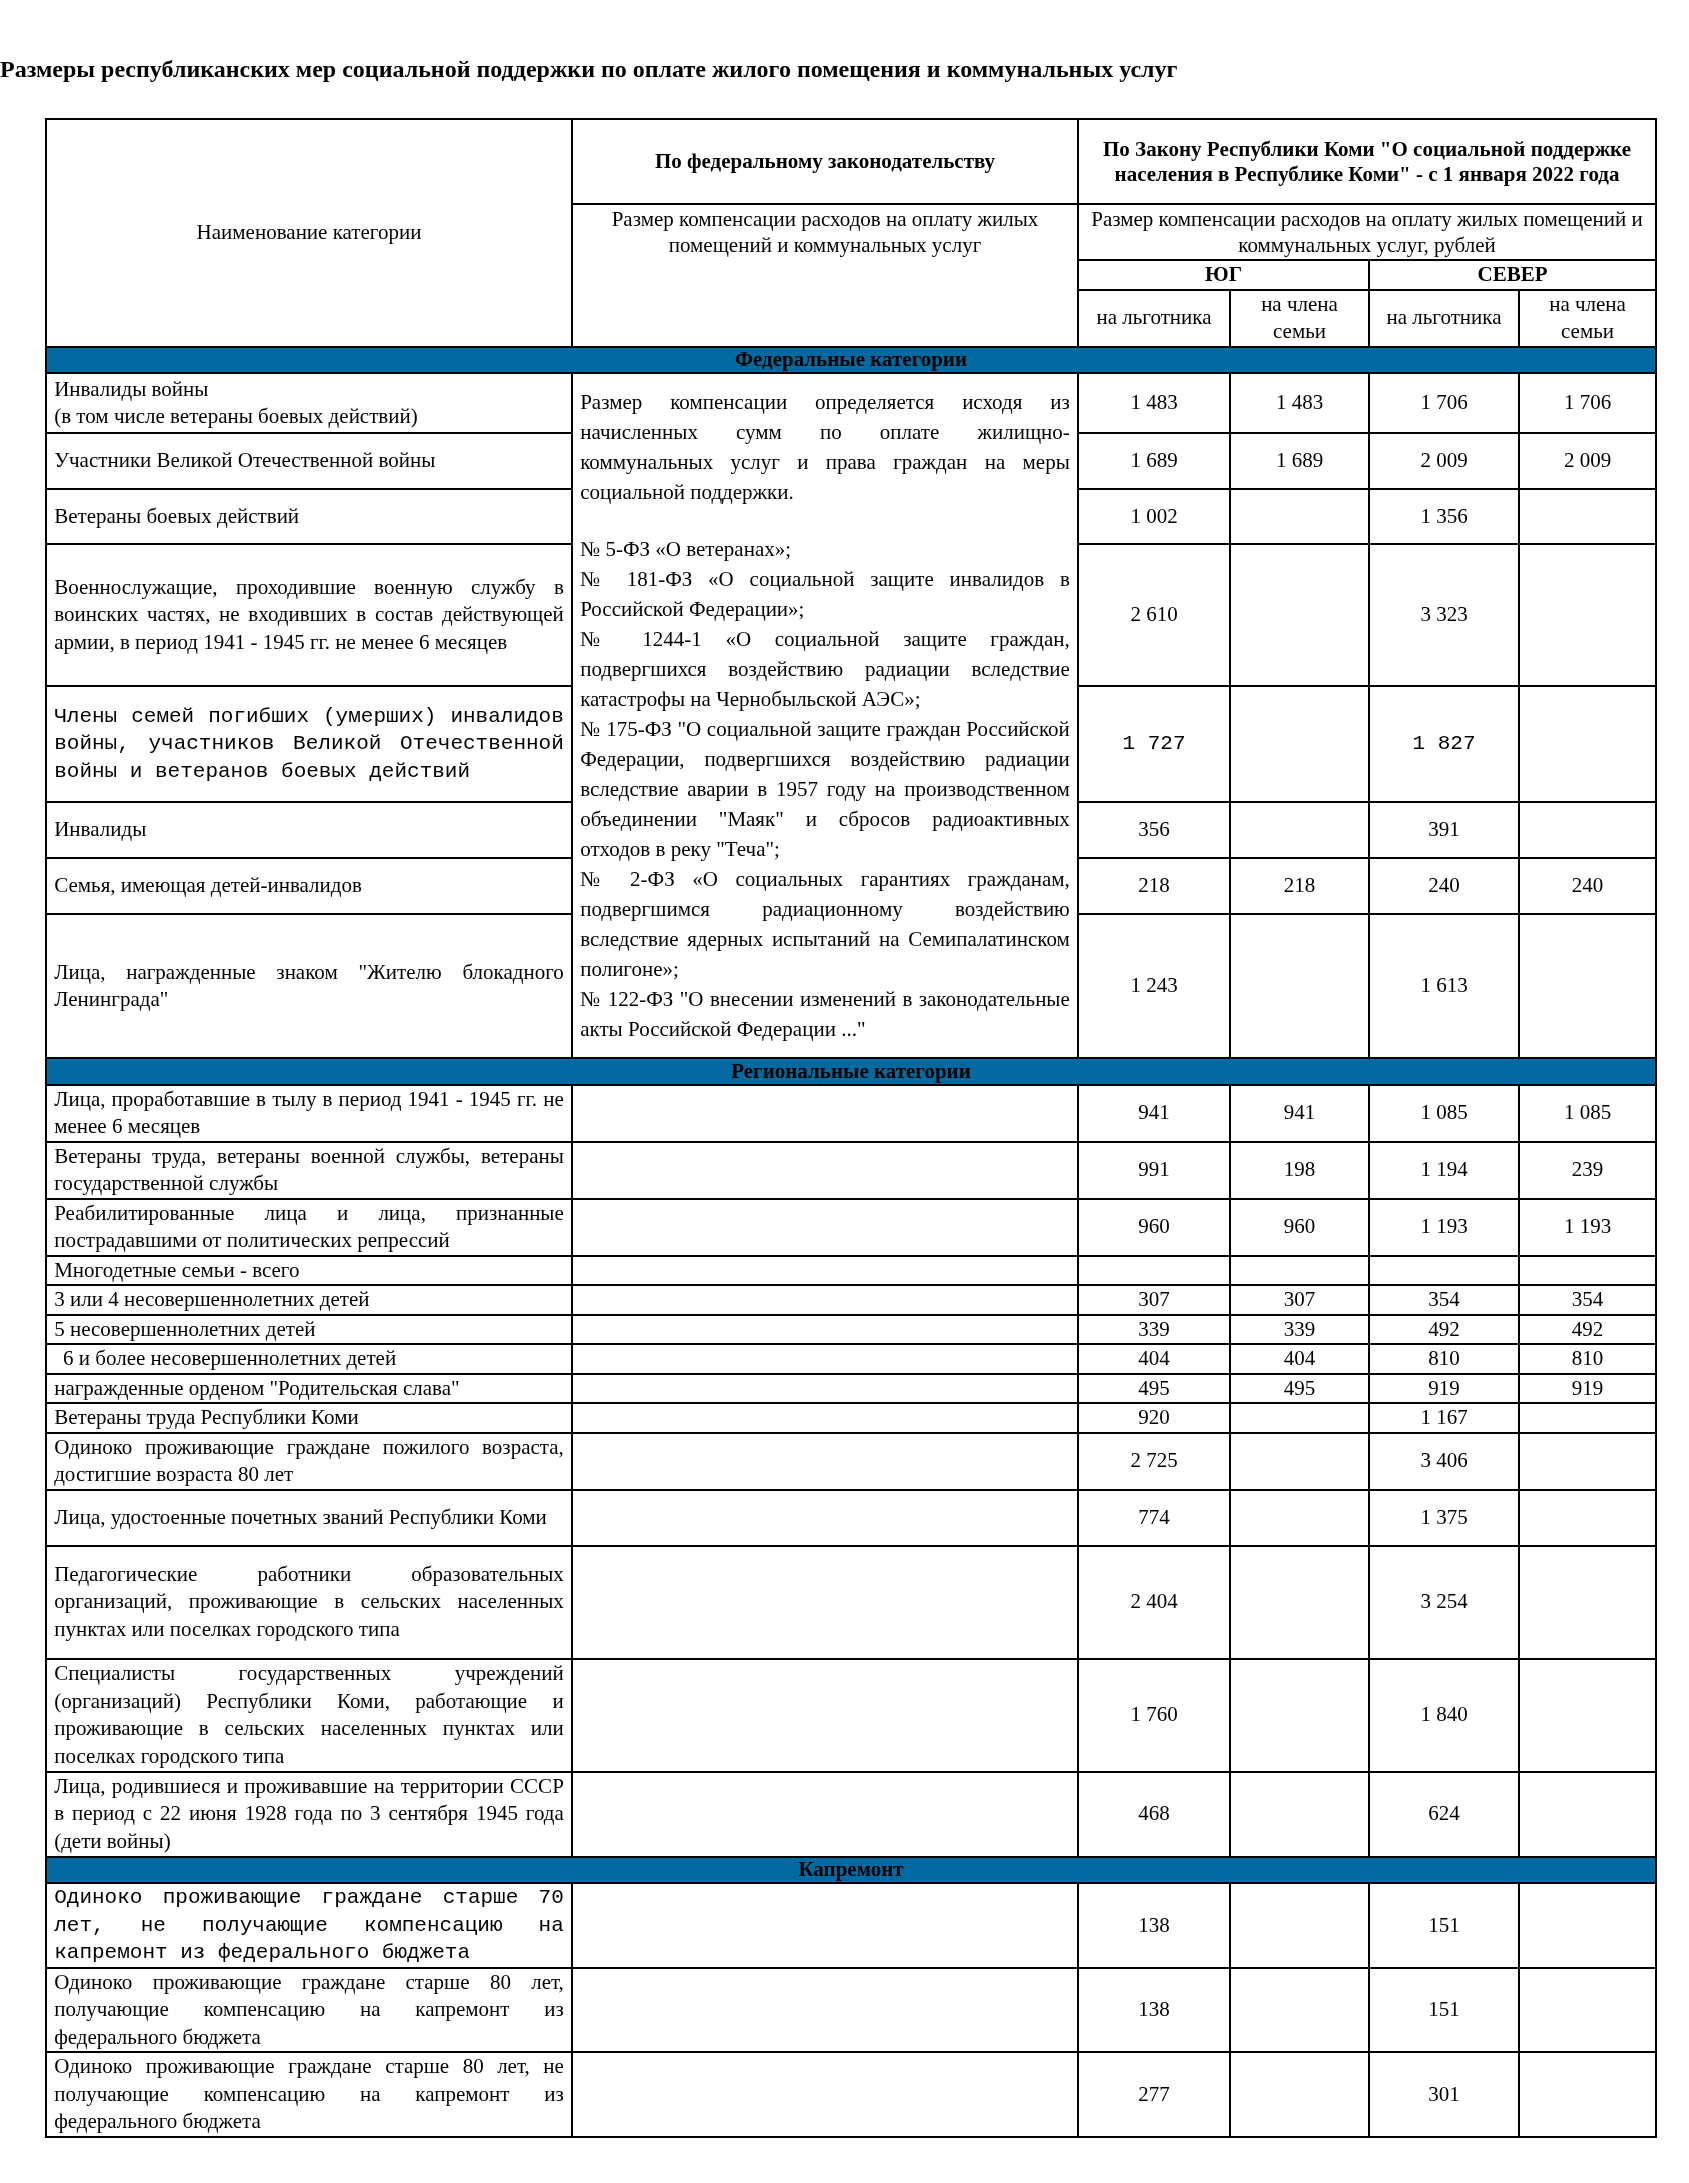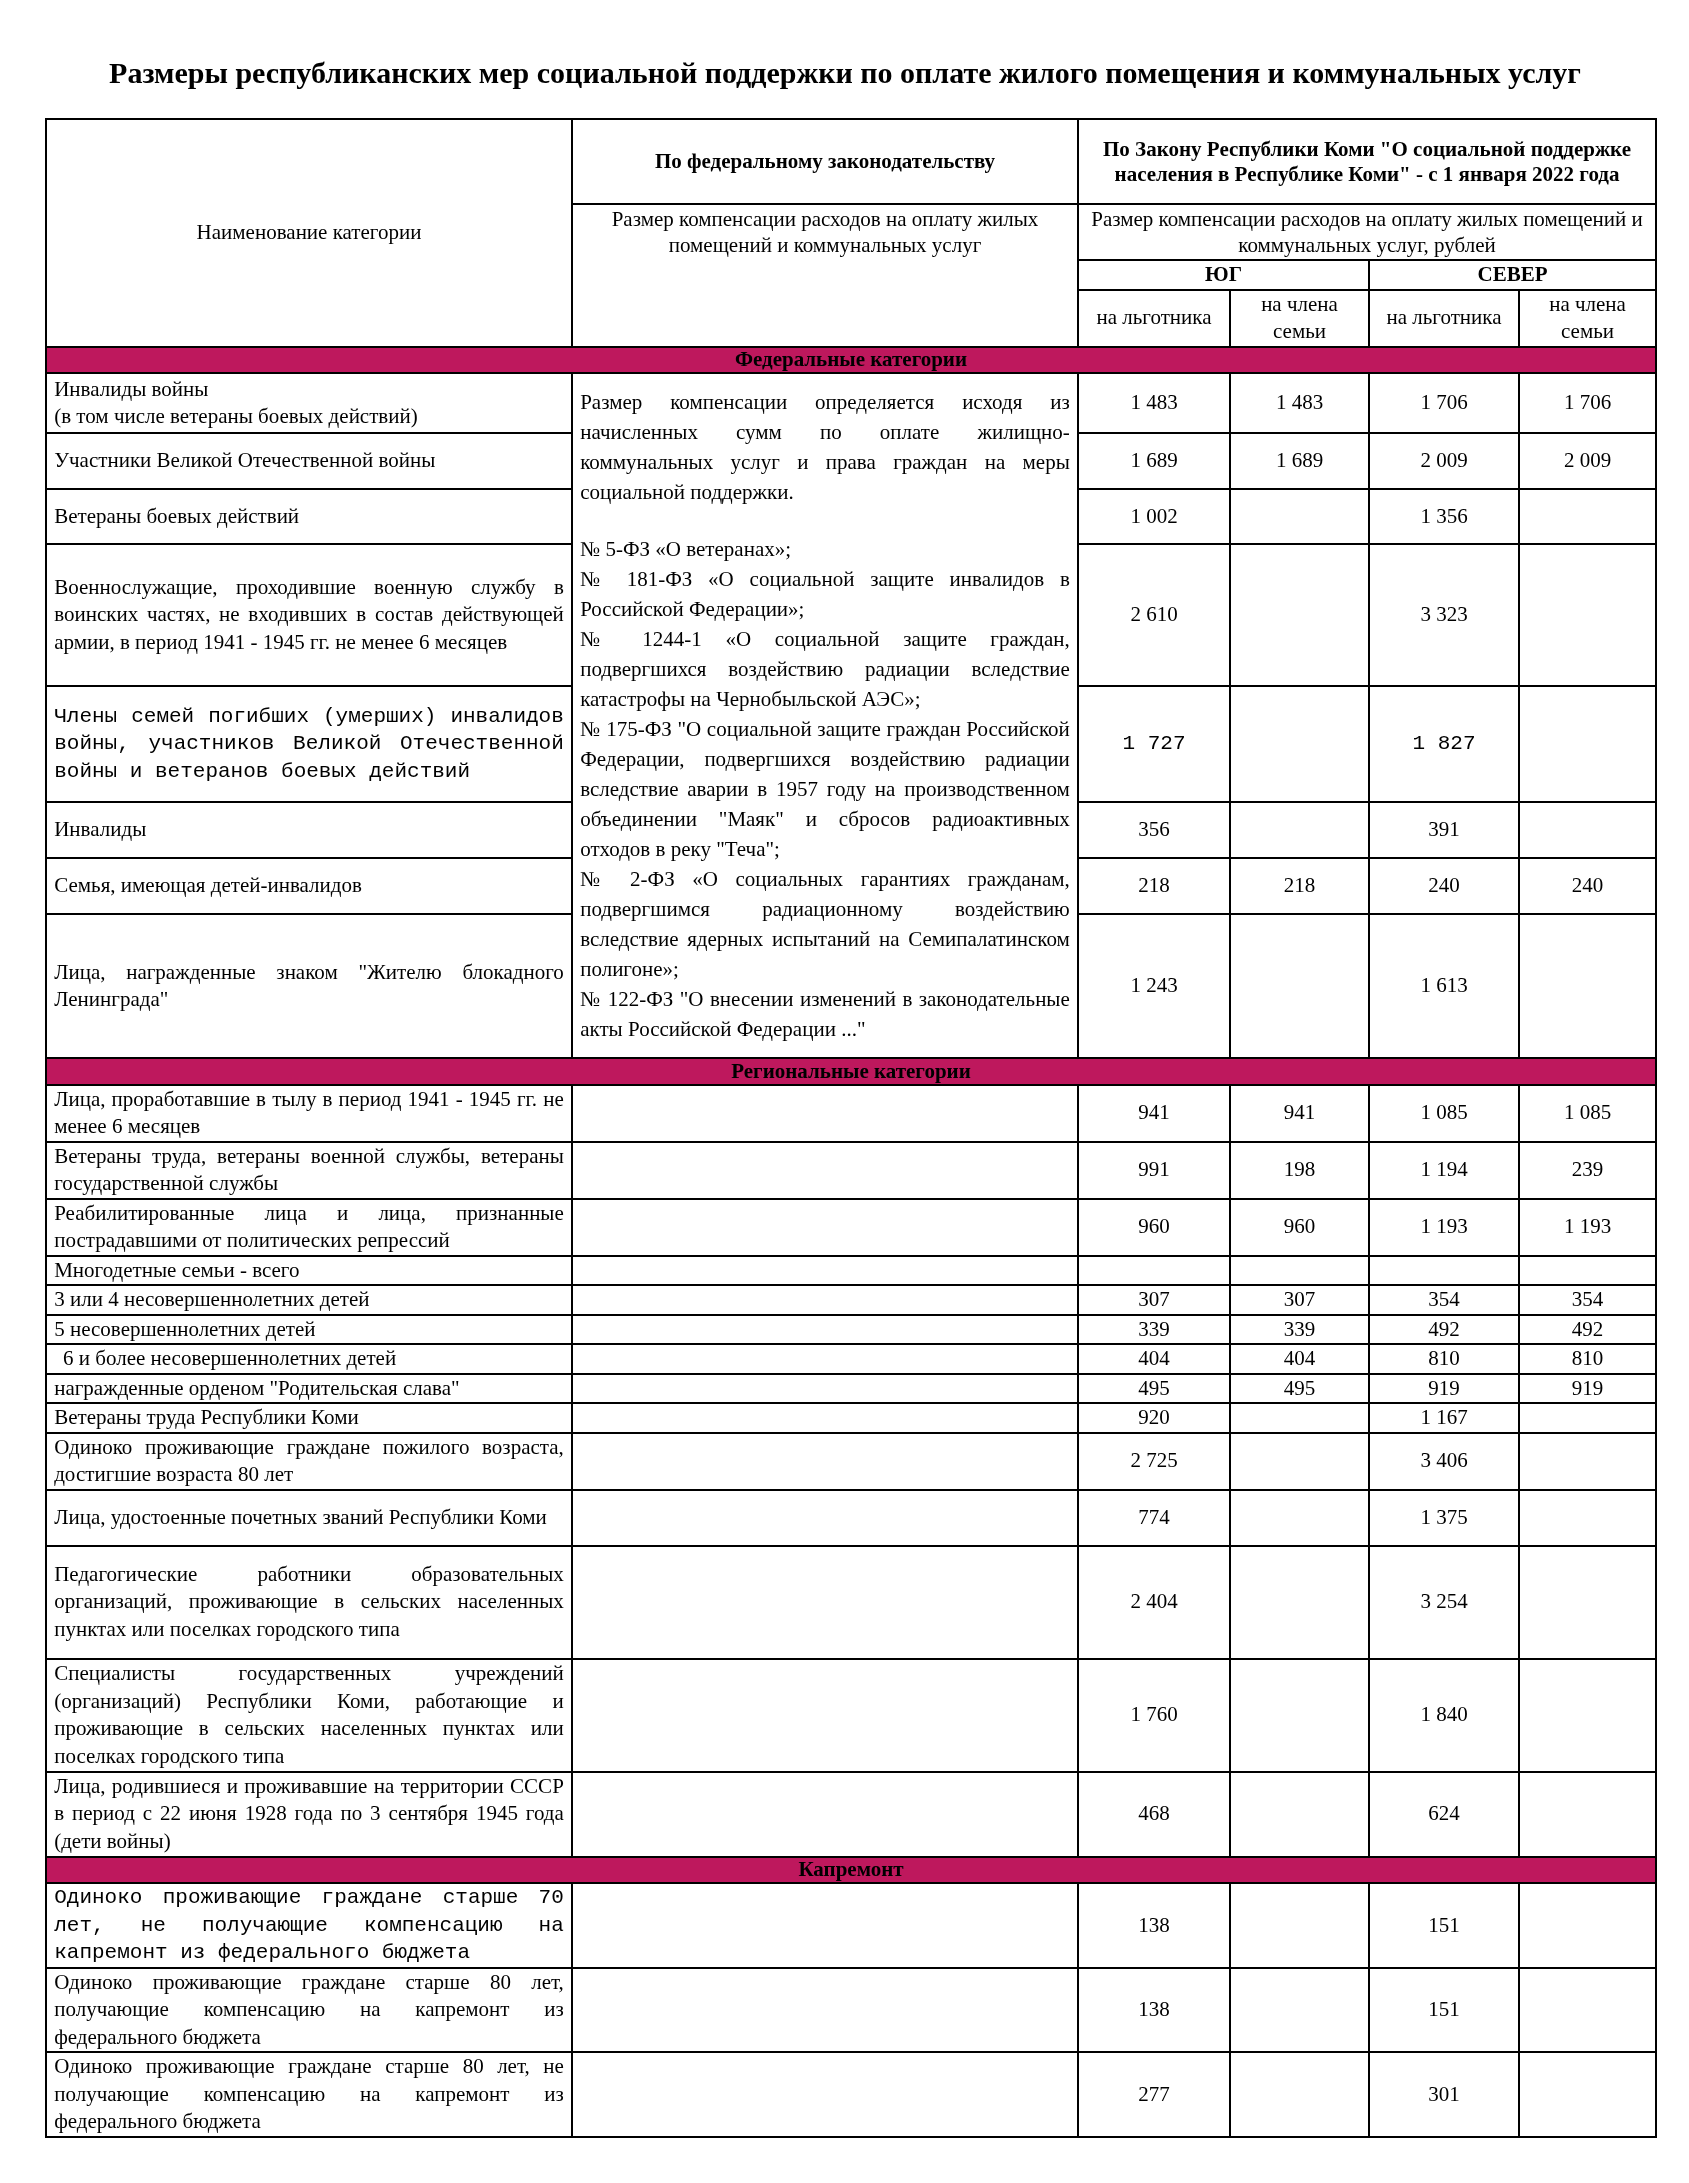--- a/index.html
+++ b/index.html
@@ -1,23 +1,23 @@
 <!DOCTYPE html>
 <html style="font-size:11.6px"><head>
 <meta charset="utf-8">
 <style>
   html, body { margin: 0; padding: 0; background: #ffffff; }
   body { width: 1690px; height: 2183px; position: relative; font-family: "Liberation Serif", "DejaVu Serif", serif; color: #000; }
-  .title { position: absolute; top: 56px; left: 0; width: 1690px; text-align: center; font-weight: bold; font-size: 30px; }
+  .title { position: absolute; top: 56px; left: 0; width: 1690px; text-align: left; font-weight: bold; font-size: 24px; }
   table.main { position: absolute; left: 45px; top: 118px; width: 1610px; border-collapse: collapse; table-layout: fixed; font-size: 21px; line-height: 27.5px; }
   table.main td { border: 2.2px solid #000; padding: 0 7.2px; vertical-align: middle; }
   td.c { text-align: center; }
   td.j { text-align: justify; text-align-last: left; }
   td.bold { font-weight: bold; }
-  tr.section td { background: #be185d; text-align: center; font-weight: bold; height: 24.6px; line-height: 23px; padding: 0; }
+  tr.section td { background: #0369a1; text-align: center; font-weight: bold; height: 24.6px; line-height: 23px; padding: 0; }
   td.fed-note { vertical-align: top; text-align: justify; padding: 1.4px 10px 0 10px; line-height: 30px; }
   td.num { text-align: center; }
   td.indent { padding-left: 43px; }
   .fed-note p { margin: 0; }
   .fed-note .gap { height: 27.5px; }
 </style>
 </head>
 <body>
 
 <div class="title">Размеры республиканских мер социальной поддержки по оплате жилого помещения и коммунальных услуг</div>

